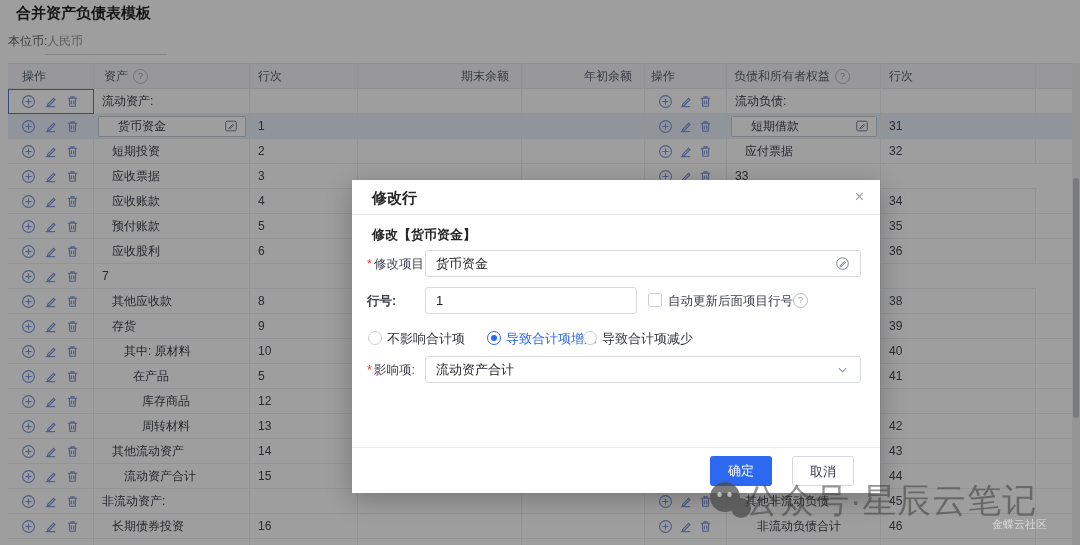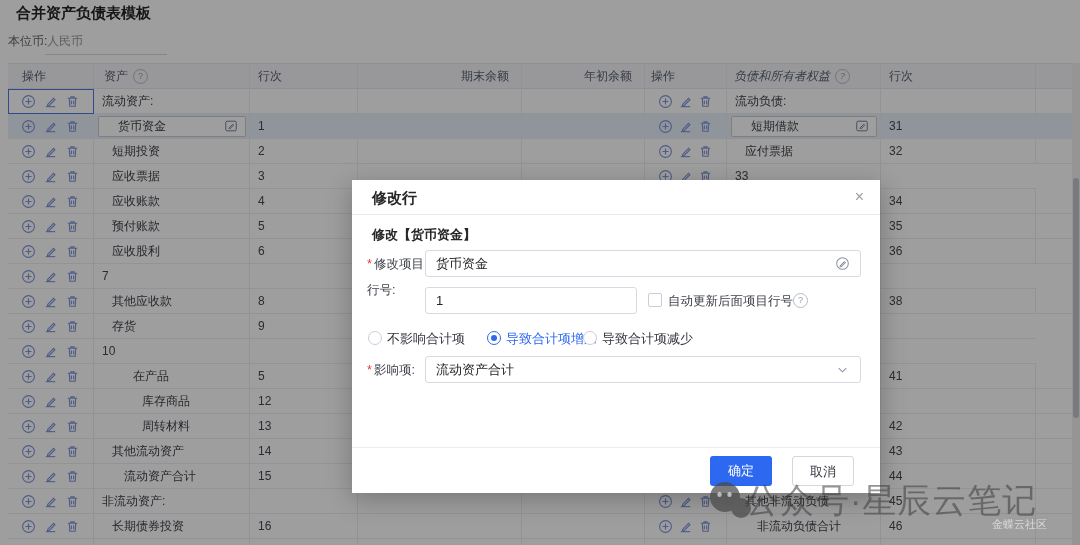--- a/index.html
+++ b/index.html
@@ -90,21 +90,21 @@
         </div>
         <div class="cell rightpad">
           <span>期末余额</span>
         </div>
         <div class="cell rightpad">
           <span>年初余额</span>
         </div>
         <div class="cell " style="padding-left: 6px;">
           <span>操作</span>
         </div>
-        <div class="cell " style="padding-left: 7px; font-style: italic;">
+        <div class="cell " style="padding-left: 7px;">
           <span>负债和所有者权益</span>
           <span class="help">?</span>
         </div>
         <div class="cell numcell">
           <span>行次</span>
         </div>
         <div class="cell "></div>
       </div>
       <div class="trow">
         <div class="cell opcell focus">
@@ -584,42 +584,44 @@
               <path d="M5 11 11.3 4.7l1.4 1.4L6.4 12.4 4.8 12.8z"></path>
             </svg>
           </span>
           <span class="icon-btn">
             <svg viewBox="0 0 16 16">
               <path d="M3 4.5h10M6.3 4.5V3h3.4v1.5M4.6 4.5l.5 8.5h5.8l.5-8.5M6.8 7v4M9.2 7v4"></path>
             </svg>
           </span>
         </div>
         <div class="cell " style="padding-left: 8px;"></div>
-        <div class="cell "></div>
-      </div>
-      <div class="trow">
-        <div class="cell opcell">
-          <span class="icon-btn">
-            <svg viewBox="0 0 16 16">
-              <circle cx="8" cy="8" r="6.3"></circle>
-              <path d="M8 4.8v6.4M4.8 8h6.4"></path>
-            </svg>
-          </span>
-          <span class="icon-btn">
-            <svg viewBox="0 0 16 16">
-              <path d="M3 13.5h10"></path>
-              <path d="M5 11 11.3 4.7l1.4 1.4L6.4 12.4 4.8 12.8z"></path>
-            </svg>
-          </span>
-          <span class="icon-btn">
-            <svg viewBox="0 0 16 16">
-              <path d="M3 4.5h10M6.3 4.5V3h3.4v1.5M4.6 4.5l.5 8.5h5.8l.5-8.5M6.8 7v4M9.2 7v4"></path>
-            </svg>
-          </span>
-        </div>
+        <div class="cell numcell rnum">39</div>
+        <div class="cell "></div>
+      </div>
+      <div class="trow">
+        <div class="cell opcell">
+          <span class="icon-btn">
+            <svg viewBox="0 0 16 16">
+              <circle cx="8" cy="8" r="6.3"></circle>
+              <path d="M8 4.8v6.4M4.8 8h6.4"></path>
+            </svg>
+          </span>
+          <span class="icon-btn">
+            <svg viewBox="0 0 16 16">
+              <path d="M3 13.5h10"></path>
+              <path d="M5 11 11.3 4.7l1.4 1.4L6.4 12.4 4.8 12.8z"></path>
+            </svg>
+          </span>
+          <span class="icon-btn">
+            <svg viewBox="0 0 16 16">
+              <path d="M3 4.5h10M6.3 4.5V3h3.4v1.5M4.6 4.5l.5 8.5h5.8l.5-8.5M6.8 7v4M9.2 7v4"></path>
+            </svg>
+          </span>
+        </div>
+        <div class="cell " style="padding-left: 30px;">其中: 原材料</div>
         <div class="cell numcell rnum">10</div>
         <div class="cell "></div>
         <div class="cell "></div>
         <div class="cell opcell">
           <span class="icon-btn">
             <svg viewBox="0 0 16 16">
               <circle cx="8" cy="8" r="6.3"></circle>
               <path d="M8 4.8v6.4M4.8 8h6.4"></path>
             </svg>
           </span>
@@ -1032,21 +1034,21 @@
 
     <span class="m-label req" style="left:15px;top:76px;">修改项目</span>
     <div class="m-input" style="left:73px;top:70px;width:436px;">
       <span class="grow">货币资金</span>
       <svg viewBox="0 0 16 16">
         <circle cx="8" cy="8" r="6.2"></circle>
           <path d="M5.5 10.5 10 6l1 1-4.5 4.5H5.5z"></path>
       </svg>
     </div>
 
-    <span class="m-label" style="left:15px;top:102px;">行号:</span>
+    <span class="m-label" style="left:15px;top:113px;font-weight:bold;">行号:</span>
     <div class="m-input" style="left:73px;top:107px;width:212px;">
       <span class="grow">1</span>
     </div>
     <span class="checkbox" style="left:296px;top:113px;"></span>
     <span class="m-label" style="left:316px;top:113px;">自动更新后面项目行号</span>
     <span class="help" style="position:absolute;left:436px;top:113px;">?</span>
 
     <span class="radio" style="left:16px;top:151px;"></span>
     <span class="radio-label" style="left:35px;top:150px;">不影响合计项</span>
     <span class="radio on" style="left:135px;top:151px;"></span>

